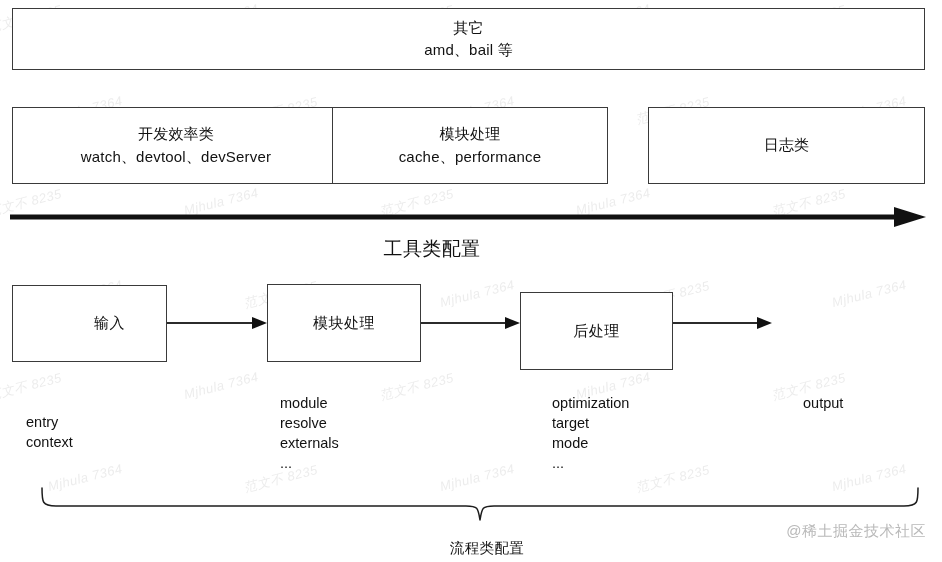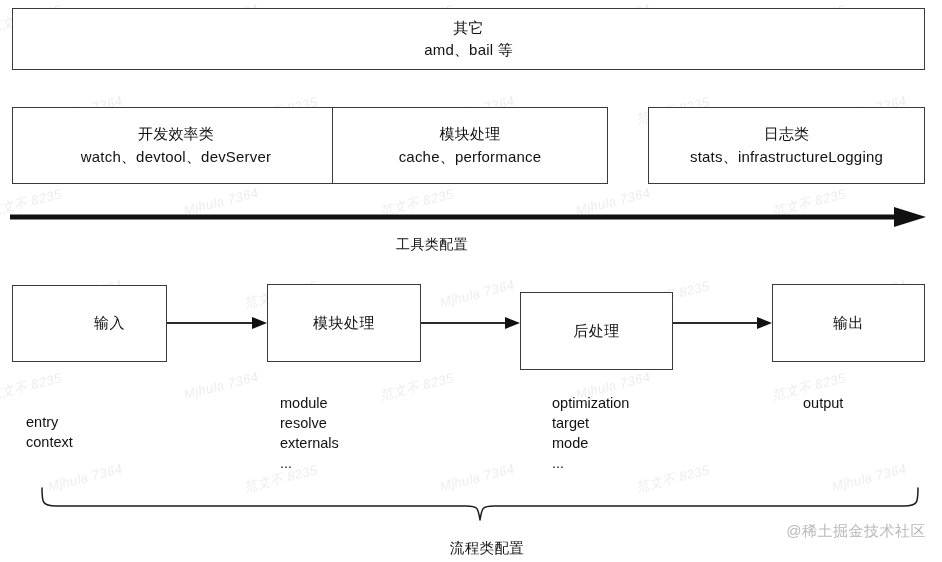--- a/index.html
+++ b/index.html
@@ -63,21 +63,21 @@
     top: 206px;
     width: 916px;
     height: 22px;
   }
   #tool-arrow-label {
     position: absolute;
     left: 0;
     top: 236px;
     width: 864px;
     text-align: center;
-    font-size: 14px;
+    font-size: 19px;
     letter-spacing: 0.4px;
   }
 
   
   .flowbox {
     position: absolute;
     box-sizing: border-box;
     border: 1.6px solid #3a3a3a;
     background: #ffffff;
     display: flex;
@@ -202,40 +202,36 @@
     <div class="line2">watch、devtool、devServer</div>
   </div>
 
   <div class="box" id="box-perf">
     <div class="line1">模块处理</div>
     <div class="line2">cache、performance</div>
   </div>
 
   <div class="box" id="box-logging">
     <div class="line1">日志类</div>
-    <div class="line2">stats、infrastructureLogging</div>
   </div>
 
   <svg id="tool-arrow" viewBox="0 0 916 22" preserveAspectRatio="none">
     <line x1="0" y1="11" x2="888" y2="11" stroke="#111111" stroke-width="5"></line>
     <polygon points="884,1 916,11 884,21" fill="#111111"></polygon>
   </svg>
   <div id="tool-arrow-label">工具类配置</div>
 
   <div class="flowbox" id="flow-input">
     <span>输入</span>
   </div>
   <div class="flowbox" id="flow-module">
     <span>模块处理</span>
   </div>
   <div class="flowbox" id="flow-post">
     <span>后处理</span>
-  </div>
-  <div class="flowbox" id="flow-output">
-    <span>输出</span>
   </div>
 
   <svg class="connector" id="conn-1" viewBox="0 0 100 14" preserveAspectRatio="none">
     <line x1="0" y1="7" x2="87" y2="7" stroke="#2b2b2b" stroke-width="1.8"></line>
     <polygon points="85,1 100,7 85,13" fill="#111111"></polygon>
   </svg>
   <svg class="connector" id="conn-2" viewBox="0 0 99 14" preserveAspectRatio="none">
     <line x1="0" y1="7" x2="86" y2="7" stroke="#2b2b2b" stroke-width="1.8"></line>
     <polygon points="84,1 99,7 84,13" fill="#111111"></polygon>
   </svg>

